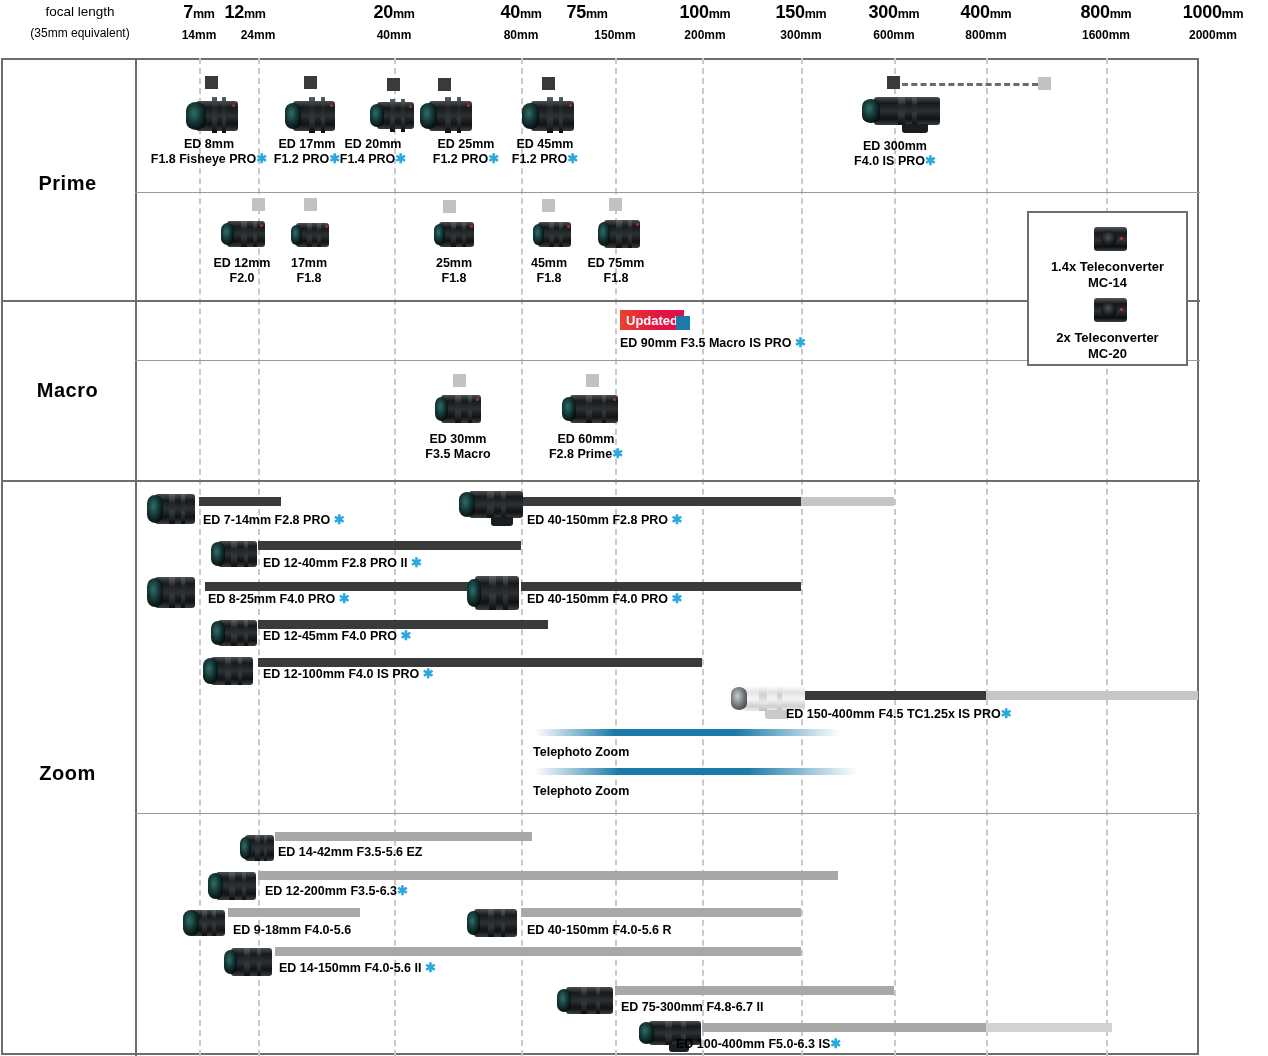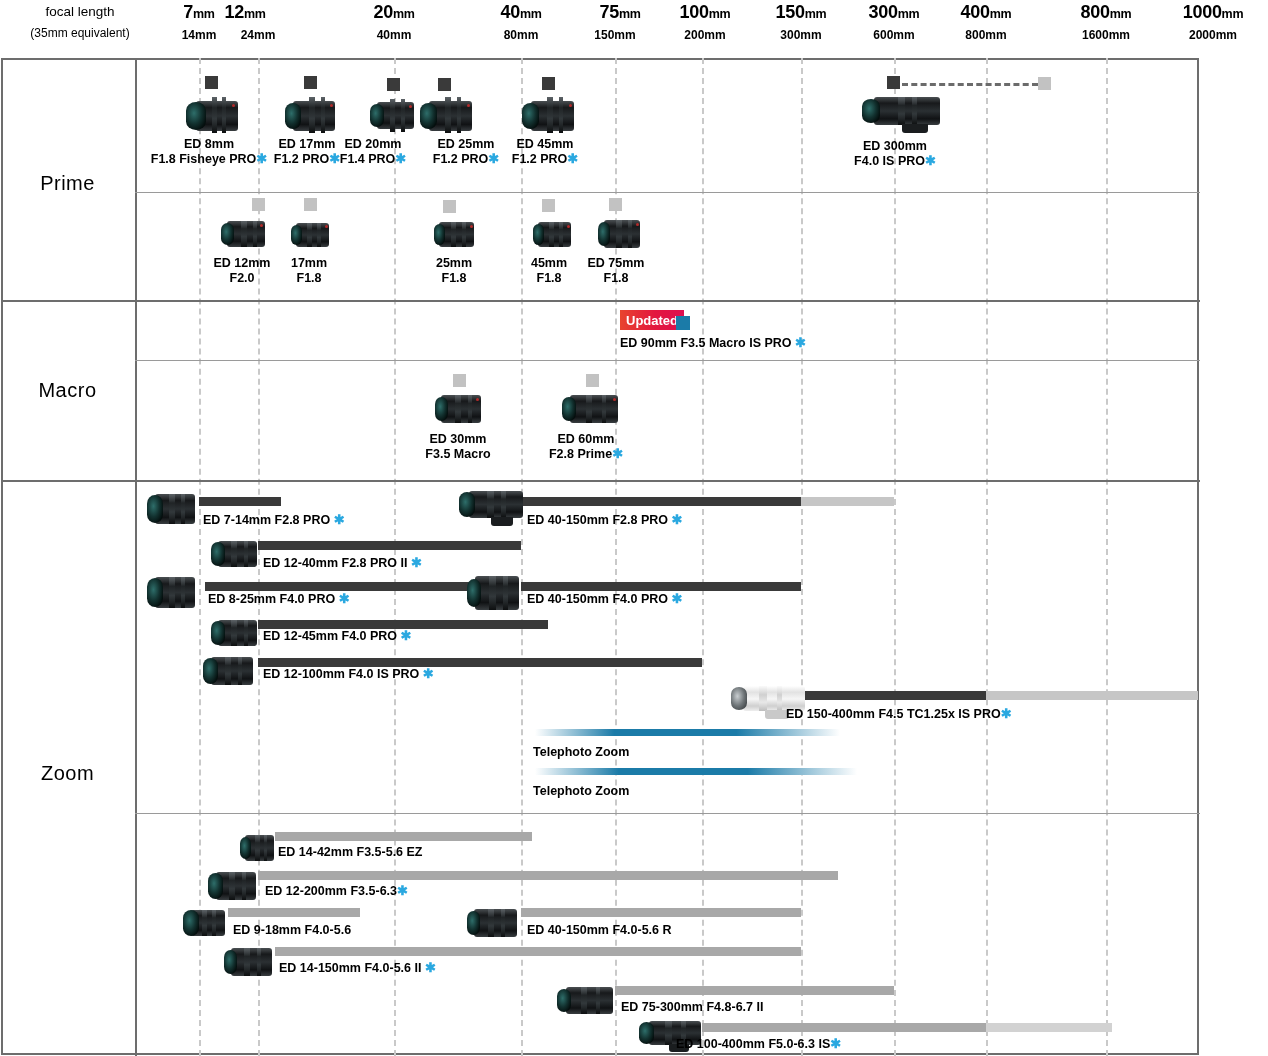--- a/index.html
+++ b/index.html
@@ -28,21 +28,21 @@
 
   
   .frame{position:absolute;left:1px;top:58px;width:1198px;height:997px;
          border:2px solid #6d6d6d;box-sizing:border-box;}
   .vline{position:absolute;top:58px;bottom:0;width:0;border-left:2px dashed #c9c9c9;}
   .hline{position:absolute;left:1px;width:1199px;height:0;border-top:2px solid #6d6d6d;}
   .hline.thin{border-top:1px solid #9a9a9a;left:135px;width:1065px;}
   .catline{position:absolute;left:135px;top:58px;bottom:0;width:0;border-left:2px solid #6d6d6d;}
 
   .cat{position:absolute;left:0;width:135px;text-align:center;
-       font-size:20px;font-weight:normal;letter-spacing:0.5px;}
+       font-size:20px;font-weight:bold;letter-spacing:0.5px;}
   .sq{position:absolute;width:13px;height:13px;background:#3a3a3a;}
   .sq.lt{background:#c2c2c2;}
   .dashline{position:absolute;height:0;border-top:3px dashed #6b6b6b;}
 
   .cap{position:absolute;font-size:12.5px;font-weight:bold;line-height:14.5px;
        white-space:nowrap;}
   .cap.ctr{transform:translateX(-50%);text-align:center;}
   .star{color:#2aa8e0;font-size:13px;font-weight:bold;}
 
   
@@ -87,21 +87,21 @@
 
 <div id="page">
 
   <div class="hdr-label hdr-title-1">focal length</div>
   <div class="hdr-label hdr-title-2">(35mm equivalent)</div>
 
   <div class="tick-main" style="left:199px"><span>7</span><span class="u">mm</span></div>
   <div class="tick-main" style="left:245px"><span>12</span><span class="u">mm</span></div>
   <div class="tick-main" style="left:394px"><span>20</span><span class="u">mm</span></div>
   <div class="tick-main" style="left:521px"><span>40</span><span class="u">mm</span></div>
-  <div class="tick-main" style="left:620px"><span>75</span><span class="u">mm</span></div>
+  <div class="tick-main" style="left:587px"><span>75</span><span class="u">mm</span></div>
   <div class="tick-main" style="left:705px"><span>100</span><span class="u">mm</span></div>
   <div class="tick-main" style="left:801px"><span>150</span><span class="u">mm</span></div>
   <div class="tick-main" style="left:894px"><span>300</span><span class="u">mm</span></div>
   <div class="tick-main" style="left:986px"><span>400</span><span class="u">mm</span></div>
   <div class="tick-main" style="left:1106px"><span>800</span><span class="u">mm</span></div>
   <div class="tick-main" style="left:1213px"><span>1000</span><span class="u">mm</span></div>
 
   <div class="tick-sub" style="left:199px">14mm</div>
   <div class="tick-sub" style="left:258px">24mm</div>
   <div class="tick-sub" style="left:394px">40mm</div>
@@ -260,20 +260,36 @@
   <div class="cap ctr" style="left:454px;top:256px">
     <span>25mm</span><br><span>F1.8</span>
   </div>
   <div class="cap ctr" style="left:549px;top:256px">
     <span>45mm</span><br><span>F1.8</span>
   </div>
   <div class="cap ctr" style="left:616px;top:256px">
     <span>ED 75mm</span><br><span>F1.8</span>
   </div>
 
+  <div class="tcbox" style="left:1027px;top:211px;width:161px;height:155px">
+    <div class="tc" style="left:65px;top:14px;width:33px;height:24px">
+      <div class="hole" style="left:7px;top:4px;width:16px;height:16px"></div>
+      <div class="rd" style="left:26px;top:10px"></div>
+    </div>
+    <div class="tclab" style="top:46px">
+      <span>1.4x Teleconverter</span><br><span>MC-14</span>
+    </div>
+    <div class="tc" style="left:65px;top:85px;width:33px;height:24px">
+      <div class="hole" style="left:7px;top:4px;width:16px;height:16px"></div>
+      <div class="rd" style="left:26px;top:10px"></div>
+    </div>
+    <div class="tclab" style="top:117px">
+      <span>2x Teleconverter</span><br><span>MC-20</span>
+    </div>
+  </div>
 
   <div class="badge" style="left:620px;top:310px">Updated</div>
   <div class="badge-sq" style="left:676px;top:316px"></div>
   <div class="cap" style="left:620px;top:336px">
     <span>ED 90mm F3.5 Macro IS PRO</span> <span class="star">✱</span>
   </div>
 
   <div class="sq lt" style="left:453px;top:374px"></div>
   <div class="sq lt" style="left:586px;top:374px"></div>
 

